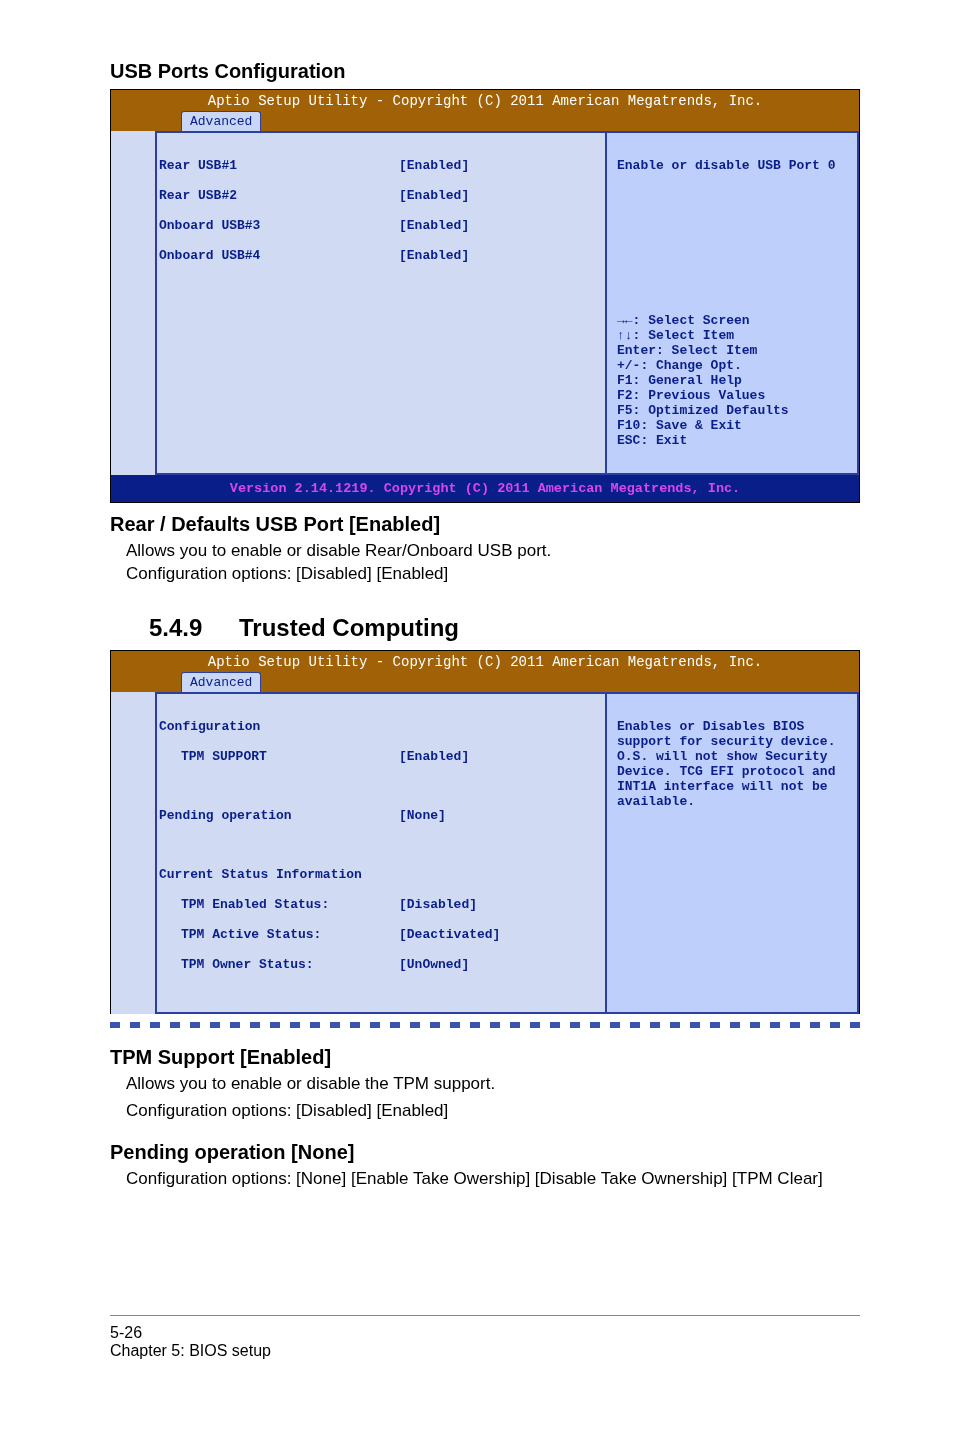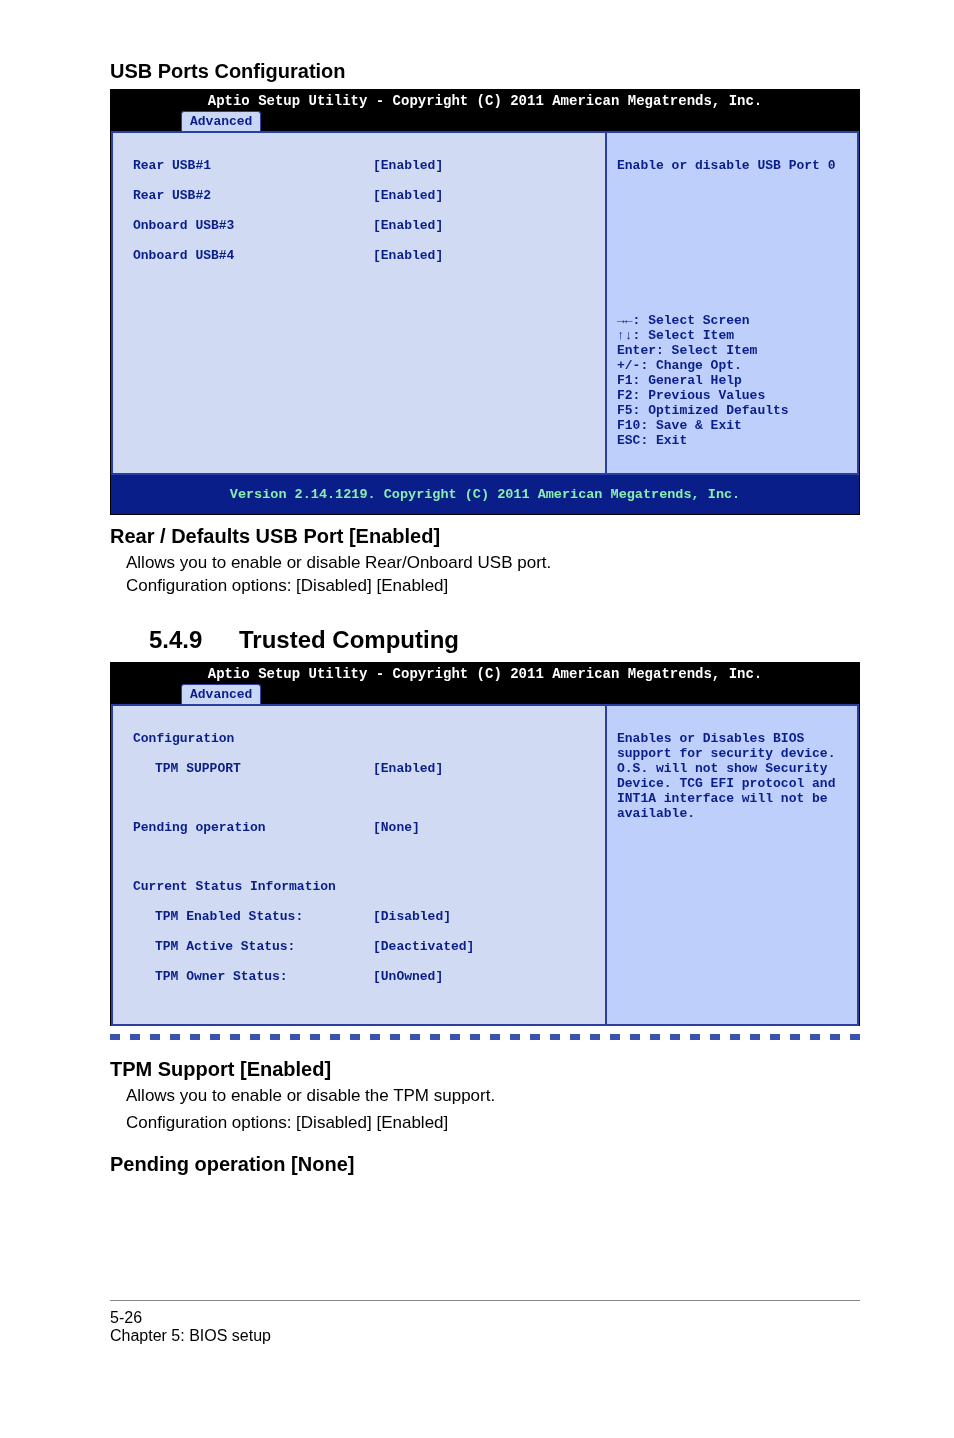--- a/index.html
+++ b/index.html
@@ -36,25 +36,25 @@
   p.body {
     font-size: 17px;
     line-height: 1.35;
     margin: 4px 16px;
   }
   .bios-outer {
     border: 1px solid #000;
     margin: 2px 0 10px 0;
   }
   .bios-topbar {
-    background: #000000;
+    background: #a16207;
     color: #fff;
     font-family: "Courier New", monospace;
     font-size: 14px;
-    font-weight: bold;
+    font-weight: normal;
     padding: 3px 0 0 0;
   }
   .bios-topbar .line {
     text-align: center;
   }
   .tabrow {
     display: flex;
     align-items: flex-end;
     padding-left: 70px;
     height: 22px;
@@ -73,45 +73,46 @@
     font-family: "Courier New", monospace;
     font-size: 13px;
     font-weight: bold;
     background: #d0dbf3;
     color: #0a1e8a;
   }
   .bios-left {
     flex: 1;
     border: 2px solid #2a3fa0;
     border-right: none;
-    padding: 10px 20px;
+    padding: 10px 2px;
     min-height: 250px;
     white-space: pre;
+    margin-left: 44px;
   }
   .bios-right {
     width: 230px;
     border: 2px solid #2a3fa0;
     border-left: 2px solid #2a3fa0;
     padding: 10px 10px;
     background: #bfcffb;
     white-space: pre-line;
   }
   .bios-left.short { min-height: 150px; }
   .bios-left .row { display: flex; }
   .bios-left .row .lbl { width: 240px; }
   .bios-left .row .val { }
   .bios-left .indent .lbl { padding-left: 22px; width: 218px; }
   .bios-footer {
     background: #0a1e8a;
-    color: #86efac;
+    color: #d946ef;
     text-align: center;
     font-family: "Courier New", monospace;
     font-size: 13.5px;
     font-weight: bold;
-    padding: 12px 0;
+    padding: 6px 0;
   }
   .truncated-bottom {
     height: 6px;
     background-image: repeating-linear-gradient(to right, #3a52b0 0 10px, transparent 10px 20px);
     margin-top: -2px;
   }
   hr.footer-rule {
     border: none;
     border-top: 1px solid #888;
     margin: 60px 94px 0 110px;
@@ -194,20 +195,21 @@
       </div>
     </div>
   </div>
   <div class="truncated-bottom"></div>
 
   <h2 class="option-title" style="margin-top:18px">TPM Support [Enabled]</h2>
   <p class="body">Allows you to enable or disable the TPM support.</p>
   <p class="body">Configuration options: [Disabled] [Enabled]</p>
 
   <h2 class="option-title" style="margin-top:18px">Pending operation [None]</h2>
+  <p class="body">Configuration options: [None] [Enable Take Owership] [Disable Take Ownership] [TPM Clear]</p>
 
 </div>
 
 <hr class="footer-rule">
 <div class="pf">
   <span>5-26</span>
   <span>Chapter 5: BIOS setup</span>
 </div>
 
 </body></html>

